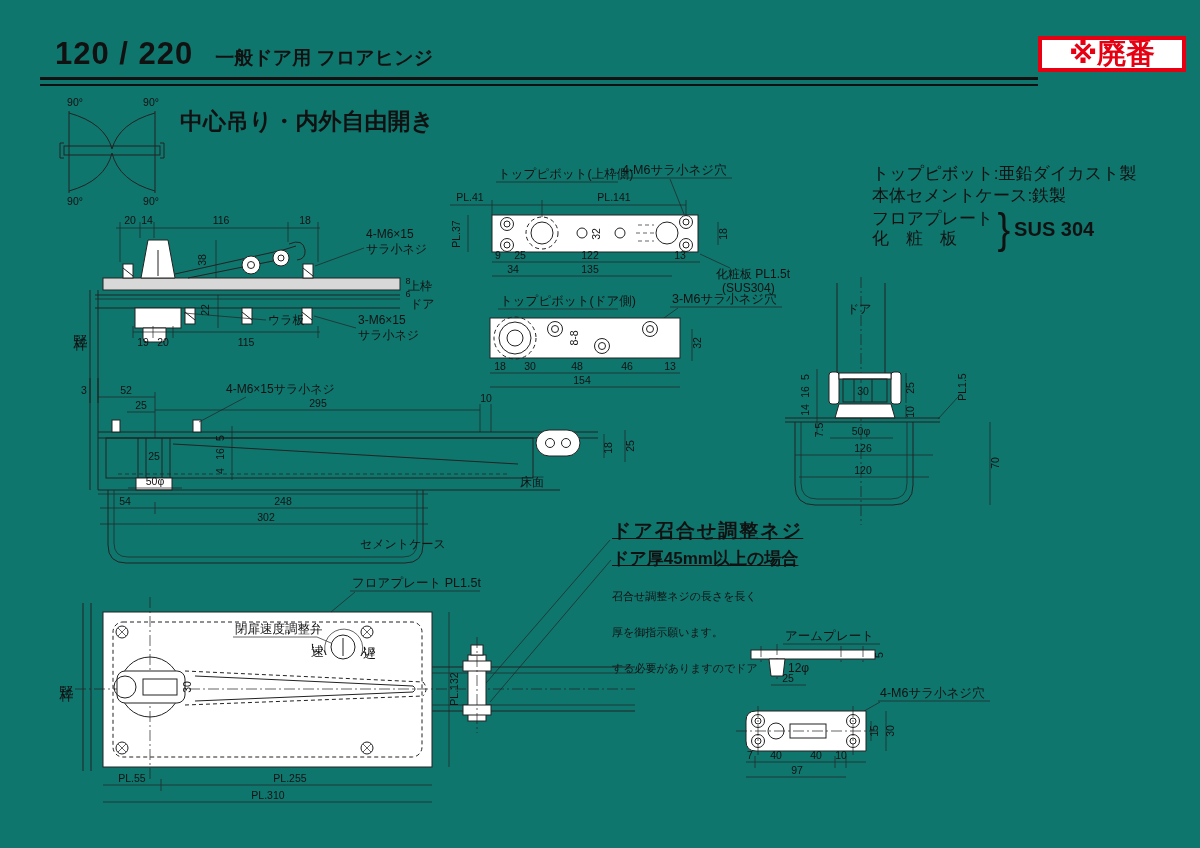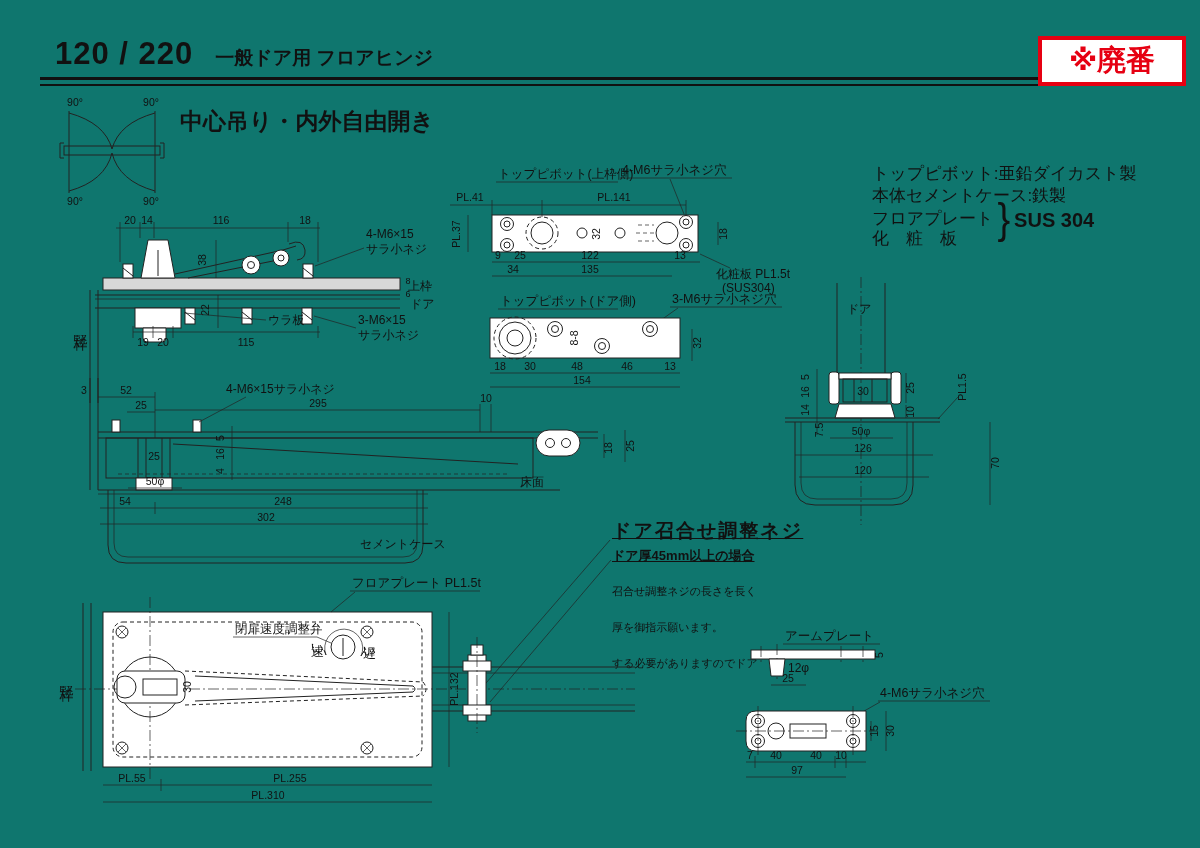--- a/index.html
+++ b/index.html
@@ -4,34 +4,34 @@
 <style>
   html,body{margin:0;padding:0;background:#f2f2f2}
   .sheet{position:relative;width:1200px;height:848px;background:#0f766e;
          font-family:"Liberation Sans","DejaVu Sans",sans-serif;color:#111;overflow:hidden}
   
   .hdr{position:absolute;left:55px;top:36px;display:flex;align-items:baseline;gap:22px}
   .hdr .model{font-size:31px;font-weight:800;letter-spacing:1px}
   .hdr .sub{font-size:19px;font-weight:700}
   .rule{position:absolute;left:40px;top:77px;width:998px;height:4px;
         border-top:3px solid #111;border-bottom:2px solid #111}
-  .badge{position:absolute;left:1038px;top:36px;width:148px;height:50px;
+  .badge{position:absolute;left:1038px;top:36px;width:148px;height:36px;
          border:4px solid #e60012;color:#e60012;display:flex;align-items:center;justify-content:center;
          font-size:29px;font-weight:800;background:#fff;box-sizing:border-box}
   .heading{position:absolute;left:180px;top:106px;font-size:23px;font-weight:800}
   
   .specs{position:absolute;left:872px;top:163px;font-size:17px;line-height:22px}
-  .specs .platebox{display:flex;margin-top:2px}
+  .specs .platebox{display:flex;align-items:center;margin-top:2px}
   .specs .pcol div{line-height:20px}
   .specs .brace{font-size:38px;font-weight:300;margin:0 4px;transform:scaleY(1.1)}
   .specs .sus{font-size:20px;font-weight:600}
   
   .note{position:absolute;left:612px;top:518px;width:270px}
   .note .t1{font-size:19px;font-weight:700;text-decoration:underline;letter-spacing:2px}
-  .note .t2{font-size:13px;font-weight:700;text-decoration:underline;margin-top:3px}
+  .note .t2{font-size:17px;font-weight:700;text-decoration:underline;margin-top:3px}
   .note .b{font-size:11px;line-height:20px;margin-top:16px}
   
   .vtext{position:absolute;writing-mode:vertical-rl;text-orientation:upright;
          font-size:14px;letter-spacing:3px}
   .vsmall{font-size:13px;letter-spacing:1px}
   
   svg{position:absolute;overflow:visible}
   svg .s{stroke:#222;fill:none;stroke-width:1}
   svg .sw{stroke:#222;fill:#fff;stroke-width:1}
   svg .g{stroke:#222;fill:#d8d8d8;stroke-width:1}

